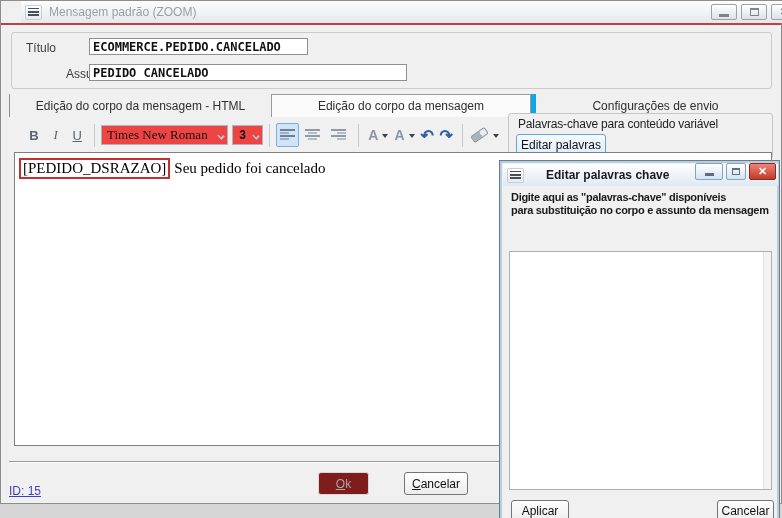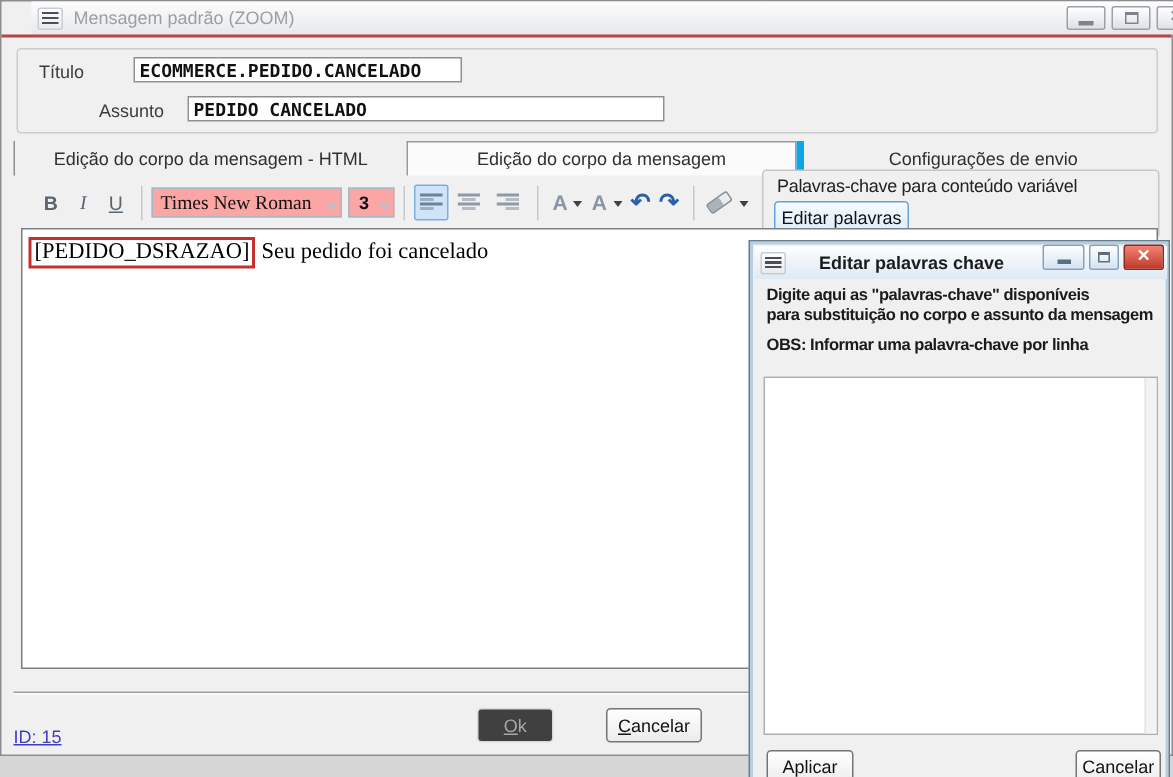--- a/index.html
+++ b/index.html
@@ -43,21 +43,21 @@
 
   
   .toolbar { position:absolute; left:8px; top:117px; width:492px; height:34px;
     display:flex; align-items:center; padding-left:14px; }
   .tbtn { height:22px; display:flex; align-items:center; justify-content:center;
     background:transparent; border:1px solid transparent; border-radius:2px; }
   .b-bold { width:24px; font-size:13px; font-weight:bold; color:#5b6570; }
   .b-italic { width:24px; font-size:13px; font-style:italic; color:#5b6570; font-family:"Liberation Serif",serif; }
   .b-under { width:24px; font-size:13px; text-decoration:underline; color:#5b6570; }
   .tsep { width:1px; height:23px; background:#c8c8c8; margin:0 6px; }
-  .combo { height:20px; background:#fca5a5; border:1px solid #a9b7c2; display:flex;
+  .combo { height:20px; background:#ef4444; border:1px solid #a9b7c2; display:flex;
     align-items:center; position:relative; }
   .combo-font { width:142px; }
   .combo-font .cval { font-family:"Liberation Serif", serif; font-size:13px; color:#111; padding-left:5px; }
   .combo-size { width:34px; margin-left:4px; }
   .combo-size .cval { font-size:12px; font-weight:bold; color:#111; padding-left:6px; }
   .chev { position:absolute; right:3px; top:7px; width:6px; height:6px;
     border-right:2px solid #b6c2cd; border-bottom:2px solid #b6c2cd; transform:rotate(45deg) scaleY(.8); }
   .alignbtn { width:26px; height:24px; margin-right:2px; }
   .alignbtn.sel { background:#cfe4f7; border:1px solid #7ab0de; }
   .abtn { width:29px; font-size:14px; font-weight:bold; color:#8b94a4; gap:4px; }
@@ -81,21 +81,21 @@
     background:#fff; border:1px solid #7f7f7f; padding:5px 4px;
     font-family:"Liberation Serif", serif; font-size:15px; color:#000; }
   .token { display:inline-block; border:2px solid #c52f2f; padding:0 2px; line-height:17px; }
   .ed-text { margin-left:4px; }
 
   
   .hr-sep { position:absolute; left:8px; top:460px; width:764px; height:1px;
     background:#9b9b9b; box-shadow:0 1px 0 #fcfcfc; }
   .btn { position:absolute; height:23px; border-radius:3px; font-size:12px;
     display:flex; align-items:center; justify-content:center; }
-  .ok-btn { left:317px; top:471px; width:51px; background:#404040;
+  .ok-btn { left:317px; top:471px; width:51px; background:#7f1d1d;
     border:1px solid #d8d8d8; color:#a6a6a6; }
   .cancel-btn { left:403px; top:471px; width:64px;
     background:linear-gradient(#ffffff,#ececec); border:1px solid #757575; color:#111; }
   .accel { text-decoration:underline; }
   .id-link { position:absolute; left:8px; top:483px; font-size:12px; font-weight:normal;
     color:#3f3fbf; text-decoration:underline; }
 
   
   .dialog { position:absolute; left:499px; top:160px; width:281px; height:362px;
     background:#f0f0f0; border:1px solid #677d8c; box-shadow:inset 0 0 0 2px #b7cde0; z-index:10; }
@@ -145,21 +145,21 @@
             <span class="x">✕</span>
           </span>
       </span>
     </div>
     <div class="red-line"></div>
 
     <div class="form-box">
       <span class="form-label" style="left:14px; top:8px;">Título</span>
       <input class="form-input" style="left: 77px; top: 5px; width: 219px;" value="ECOMMERCE.PEDIDO.CANCELADO">
       <span class="form-label" style="left:14px; top:34px;margin-left:40px;">Assunto</span>
-      <input class="form-input" style="left: 77px; top: 31px; width: 318px; margin-left: 36px;" value="PEDIDO CANCELADO">
+      <input class="form-input" style="left: 77px; top: 31px; width: 318px;" value="PEDIDO CANCELADO">
     </div>
 
     <div class="tabs">
       <div class="tab t2">Edição do corpo da mensagem - HTML</div>
       <div class="tab t1 active">Edição do corpo da mensagem</div>
       <div class="tab t3">Configurações de envio</div>
     </div>
 
     <div class="toolbar">
       <div class="tbtn b-bold">B</div>
@@ -254,21 +254,20 @@
       <span class="dbtn max">
           <span class="sq"></span>
         </span>
       <span class="dbtn close">
           <span class="x">✕</span>
         </span>
     </span>
 
     <span class="dlg-line" style="top:30px;">Digite aqui as "palavras-chave" disponíveis</span>
     <span class="dlg-line" style="top:43px;">para substituição no corpo e assunto da mensagem</span>
-    <span class="dlg-line" style="top:63px;">OBS: Informar uma palavra-chave por linha</span>
 
     <textarea class="dlg-textarea" value="" style=""></textarea>
     <div class="scroll-strip"></div>
 
     <div class="dlg-btn apply-btn">Aplicar</div>
     <div class="dlg-btn dlg-cancel-btn">Cancelar</div>
   </div>
 
 </div>
 

